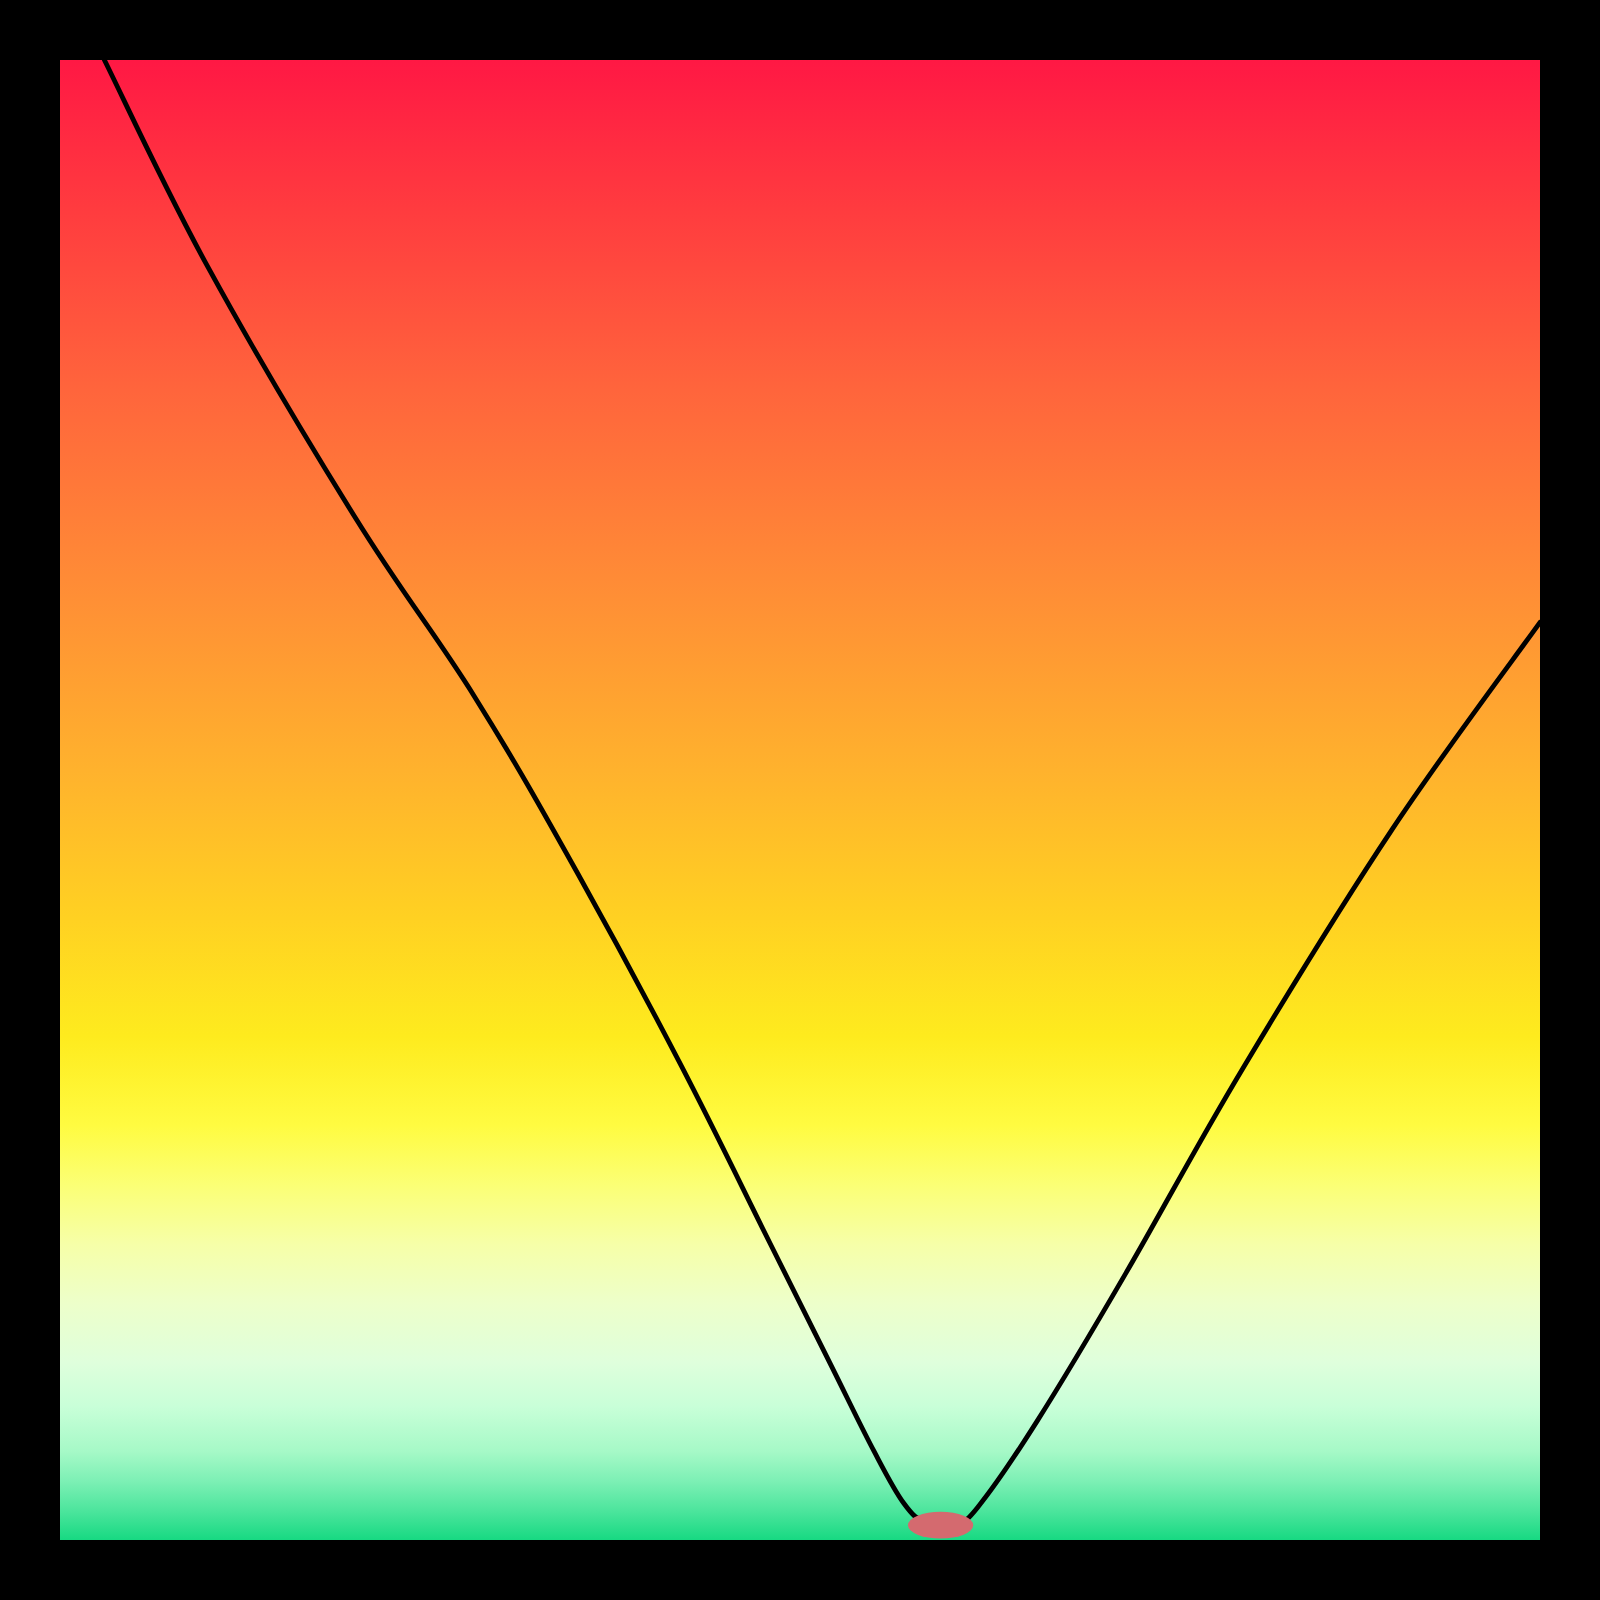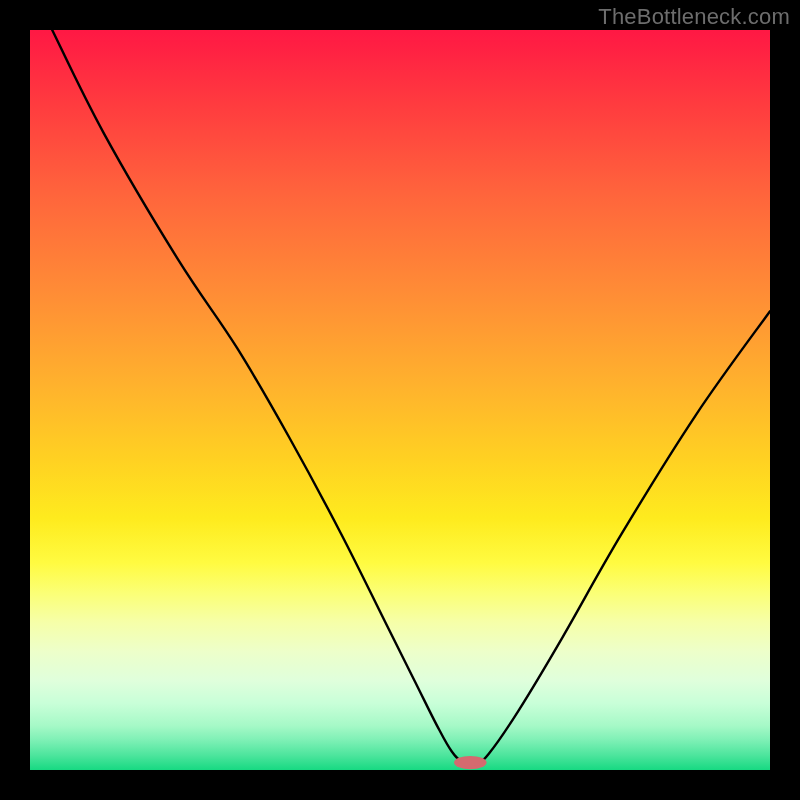--- a/index.html
+++ b/index.html
@@ -74,21 +74,20 @@
   .marker {
     fill: #d46a6f;
     stroke: none;
   }
 </style>
 </head>
 <body>
 
 <div class="frame">
 
-  <div class="watermark">TheBottleneck.com</div>
 
   <div class="plot">
     <svg viewBox="0 0 740 740">
       <path id="curve-path" class="curve" d="M 22.2 0.0 C 31.5 18.6, 51.4 62.3, 74.0 103.6 C 96.6 144.9, 124.0 190.8, 148.0 229.4 C 172.0 268.0, 187.2 286.2, 207.2 318.2 C 227.2 350.2, 240.4 373.7, 259.0 407.0 C 277.6 440.3, 293.5 469.9, 310.8 503.2 C 328.1 536.5, 341.9 565.4, 355.2 592.0 C 368.5 618.6, 375.5 632.6, 384.8 651.2 C 394.1 669.8, 400.3 682.9, 407.0 695.6 C 413.7 708.3, 417.1 715.1, 421.8 721.5 C 426.5 727.9, 428.2 729.4, 432.9 731.1 C 437.6 732.9, 443.0 732.5, 447.7 731.1 C 452.4 729.8, 451.5 732.8, 458.8 723.7 C 466.1 714.7, 475.1 701.8, 488.4 680.8 C 501.7 659.8, 514.2 638.8, 532.8 606.8 C 551.4 574.8, 568.0 543.2, 592.0 503.2 C 616.0 463.2, 639.4 424.8, 666.0 384.8 C 692.6 344.8, 726.7 299.8, 740.0 281.2"></path>
       <ellipse id="min-marker" class="marker" cx="440.3" cy="732.6" rx="16.3" ry="6.7"></ellipse>
     </svg>
   </div>
 
 </div>
 

